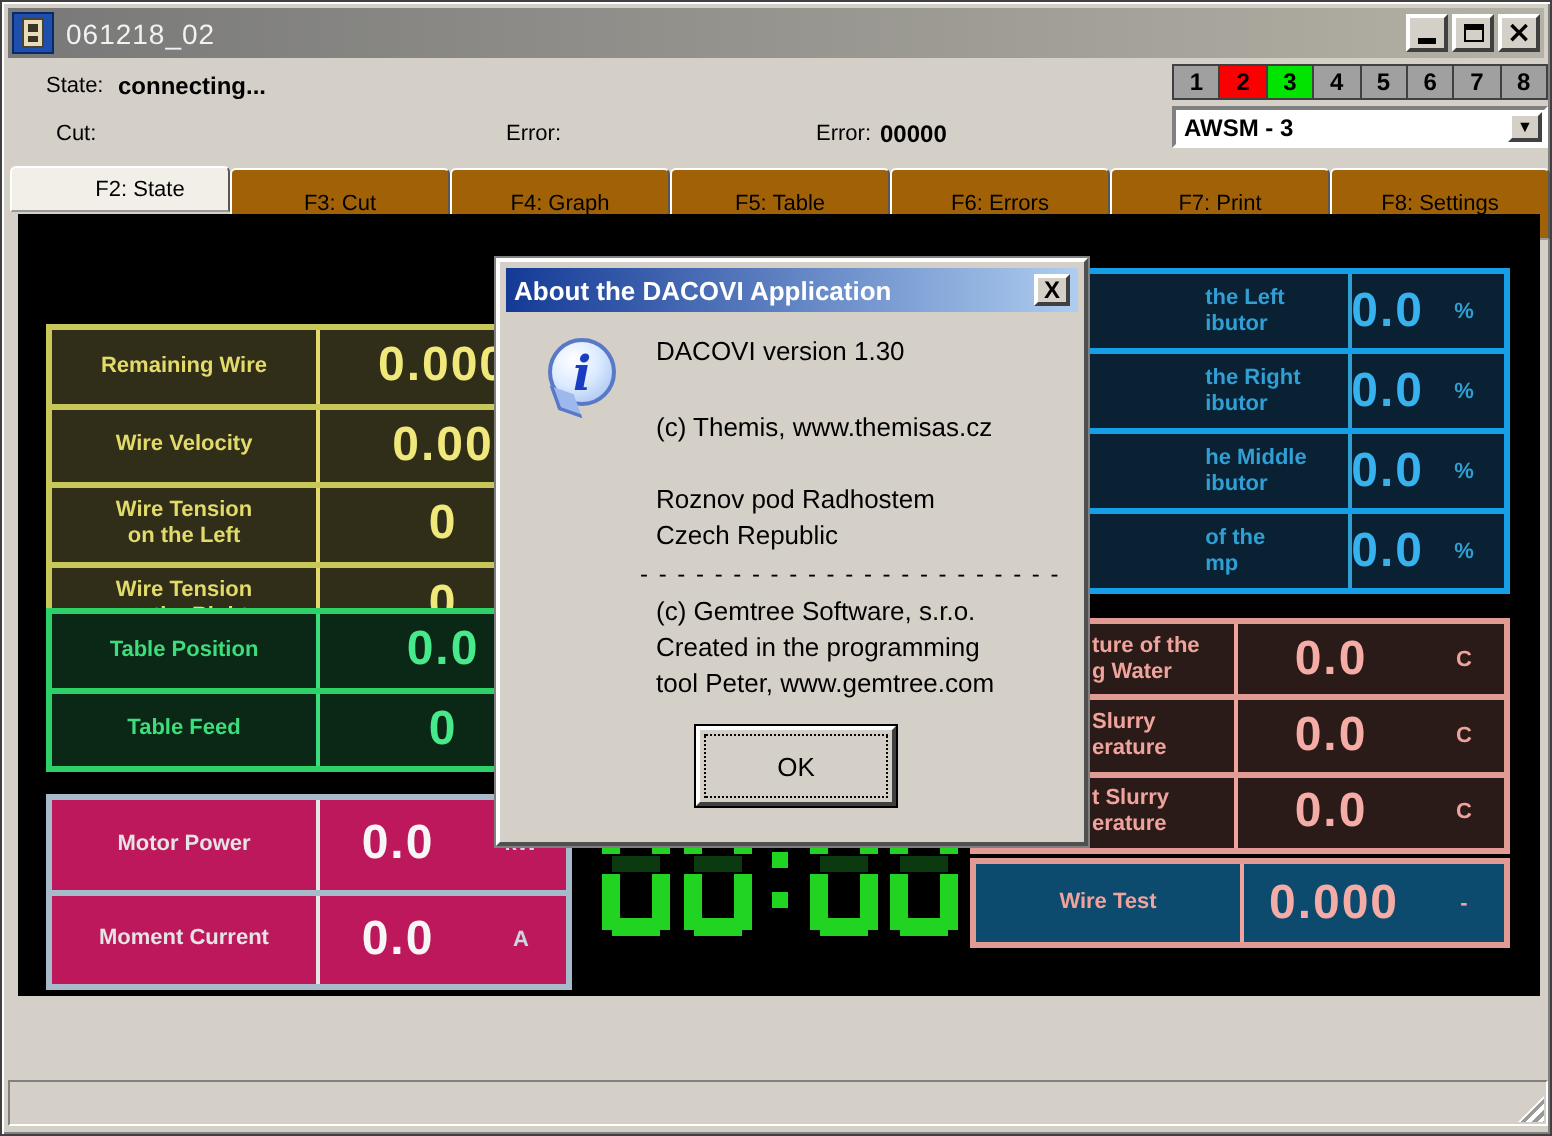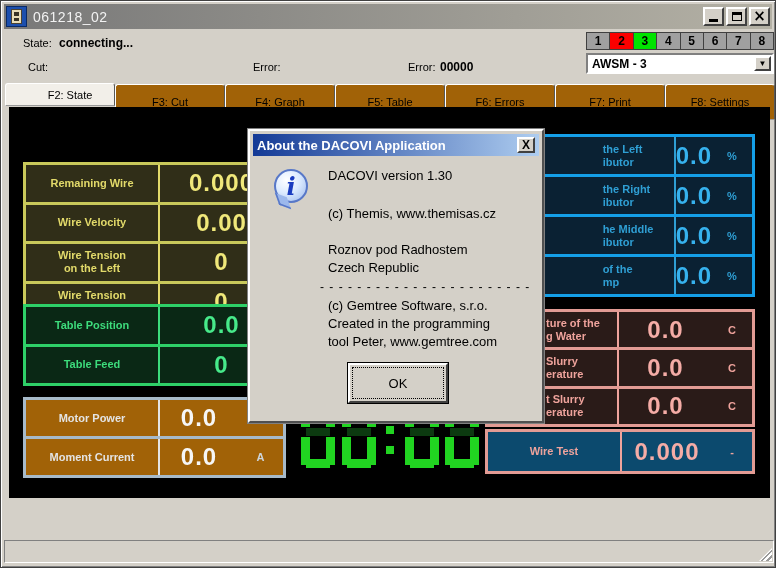--- a/index.html
+++ b/index.html
@@ -70,22 +70,22 @@
   .cell.value { flex:1; font-size:24px; font-weight:bold; letter-spacing:1px; }
   .cell.unit  { width:40px; flex:0 0 auto; font-size:11px; font-weight:bold; }
   .cell.label.frag { justify-content:flex-start; text-align:left; padding-left:58px; width:131px; }
 
   .panel-wire  { left:14px;  top:27px;  width:263px; height:161px;
                  border:3px solid #c8c85a; border-color:#c8c85a; background:#302e18; color:#e2da6a;margin-top:28px; }
   .panel-wire  .cell.value { color:#f0e87a; }
   .panel-table { left:14px;  top:197px; width:263px; height:82px;
                  border:3px solid #2ed068; border-color:#2ed068; background:#0a2815; color:#3ddc7c; }
   .panel-table .cell.value { color:#47e98a; }
-  .panel-motor { left:14px;  top:290px; width:263px; height:81px;
-                 border:3px solid #a7bac9; border-color:#a7bac9; background:#a16207; color:#e4e4e4; }
+  .panel-motor { left:14px;  top:290px; width:263px; height:98px;
+                 border:3px solid #a7bac9; border-color:#a7bac9; background:#be185d; color:#e4e4e4; }
   .panel-motor .cell.value { color:#f6f6f6; }
   .panel-motor .cell.unit  { color:#cdd6dd; width:45px; }
   .panel-flow  { left:476px; top:27px;  width:270px; height:163px;
                  border:3px solid #149fe8; border-color:#149fe8; background:#0a2133; color:#2f9fd4;align-items:flex-end; }
   .panel-flow  .cell.value { color:#36b2ee; }
   .panel-temp  { left:476px; top:202px; width:270px; height:118px;
                  border:3px solid #e29b94; border-color:#e29b94; background:#2a1b18; color:#efa39c; }
   .panel-temp  .cell.value { color:#f5aca6; }
   .panel-wiretest { left:476px; top:322px; width:270px; height:45px;
                  border:3px solid #e29b94; border-color:#e29b94; background:#0c4a6e; color:#efa39c; }

